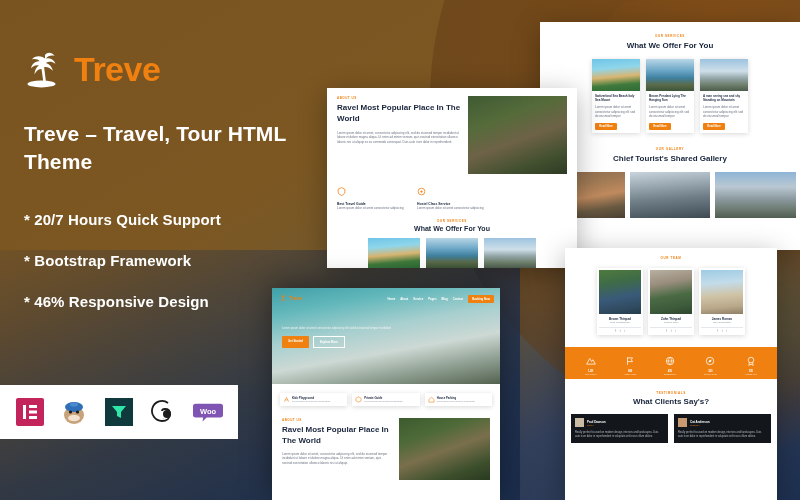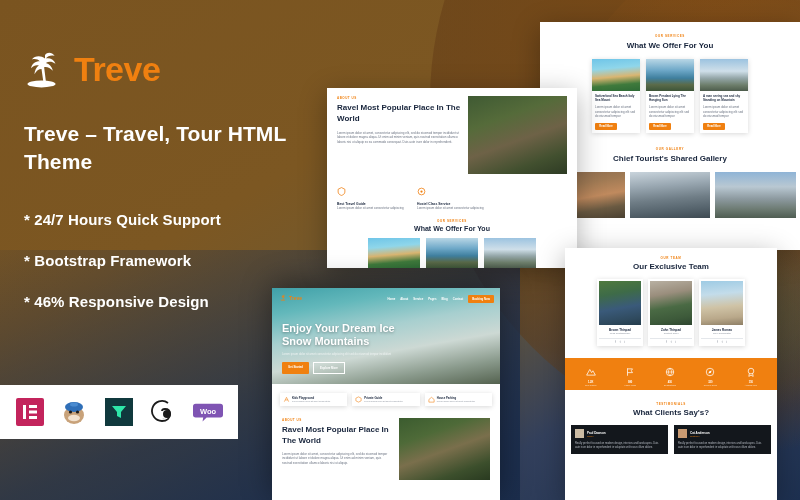--- a/index.html
+++ b/index.html
@@ -122,21 +122,21 @@
             <ellipse cx="20" cy="41" rx="16" ry="4"></ellipse>
           </g>
         </svg>
       </span>
       <span class="logo-text">Treve</span>
     </div>
 
     <div class="headline">Treve – Travel, Tour HTML Theme</div>
 
     <div class="feature-list">
-      <div class="feature-item">* 24/7 Hours Quick Support</div>
+      <div class="feature-item">* 20/7 Hours Quick Support</div>
       <div class="feature-item">* Bootstrap Framework</div>
       <div class="feature-item">* 46% Responsive Design</div>
     </div>
   </div>
 
   <div class="badges">
     <span class="badge">
       <svg width="28" height="28" viewBox="0 0 28 28">
         <rect x="0" y="0" width="28" height="28" rx="2" fill="#c3245c"></rect>
         <rect x="7" y="7" width="3" height="14" fill="#fff"></rect>
@@ -278,21 +278,20 @@
 
           </div>
         </div>
       </div>
     </div>
   </div>
 
   <div class="panel" style="left:565px; top:248px; width:212px; height:252px;">
     <div class="shot-body">
       <div class="sec-kicker" style="margin-top:8px;">OUR TEAM</div>
-      <div class="sec-title" style="font-size:8px; margin-top:2px;">Our Exclusive Team</div>
 
       <div style="display:flex; gap:5px; justify-content:center; margin-top:8px;">
         <div class="card" style="width:46px; padding:2px;">
           <div class="img-p1" style="height:44px;"></div>
           <div style="font-size:3px; font-weight:700; color:#18253c; text-align:center; margin-top:3px;">Brown Thinpad</div>
           <div style="font-size:2.4px; color:#8a919c; text-align:center;">Lead Photographer</div>
           <div style="display:flex; gap:4px; justify-content:center; margin-top:3px; border-top:.4px solid #e4e7eb; padding-top:2px;">
             <span style="font-size:2.6px; color:#6a7280;">f</span>
             <span style="font-size:2.6px; color:#6a7280;">t</span>
             <span style="font-size:2.6px; color:#6a7280;">i</span>
@@ -404,21 +403,20 @@
         <div style="position:absolute; right:6px; top:7px; display:flex; align-items:center; gap:5px;">
           <span style="font-size:2.8px; color:#fff; font-weight:600;">Home</span>
           <span style="font-size:2.8px; color:#fff; font-weight:600;">About</span>
           <span style="font-size:2.8px; color:#fff; font-weight:600;">Service</span>
           <span style="font-size:2.8px; color:#fff; font-weight:600;">Pages</span>
           <span style="font-size:2.8px; color:#fff; font-weight:600;">Blog</span>
           <span style="font-size:2.8px; color:#fff; font-weight:600;">Contact</span>
           <span class="btn-orange" style="font-size:2.8px; color:#fff; font-weight:700; padding:2px 4px;">Booking Now</span>
         </div>
         <div style="position:absolute; left:10px; top:34px; width:120px;">
-          <div style="font-size:11px; font-weight:700; color:#fff; line-height:1.18; text-shadow:0 1px 3px rgba(0,0,0,.35);">Enjoy Your Dream Ice Snow Mountains</div>
           <div style="font-size:2.8px; color:#eef3f2; margin-top:4px; line-height:1.5;">Lorem ipsum dolor sit amet consectetur adipiscing elit sed do eiusmod tempor incididunt</div>
           <div style="display:flex; gap:4px; margin-top:6px;">
             <span class="btn-orange" style="font-size:2.8px; color:#fff; font-weight:700; padding:3px 6px;">Get Started</span>
             <span style="font-size:2.8px; color:#fff; font-weight:700; padding:3px 6px; border:.5px solid #fff;">Explore More</span>
           </div>
         </div>
       </div>
 
       <div style="display:flex; gap:5px; justify-content:center; margin-top:9px; padding:0 8px;">
         <div class="card" style="flex:1; padding:3px; display:flex; gap:2px;">

